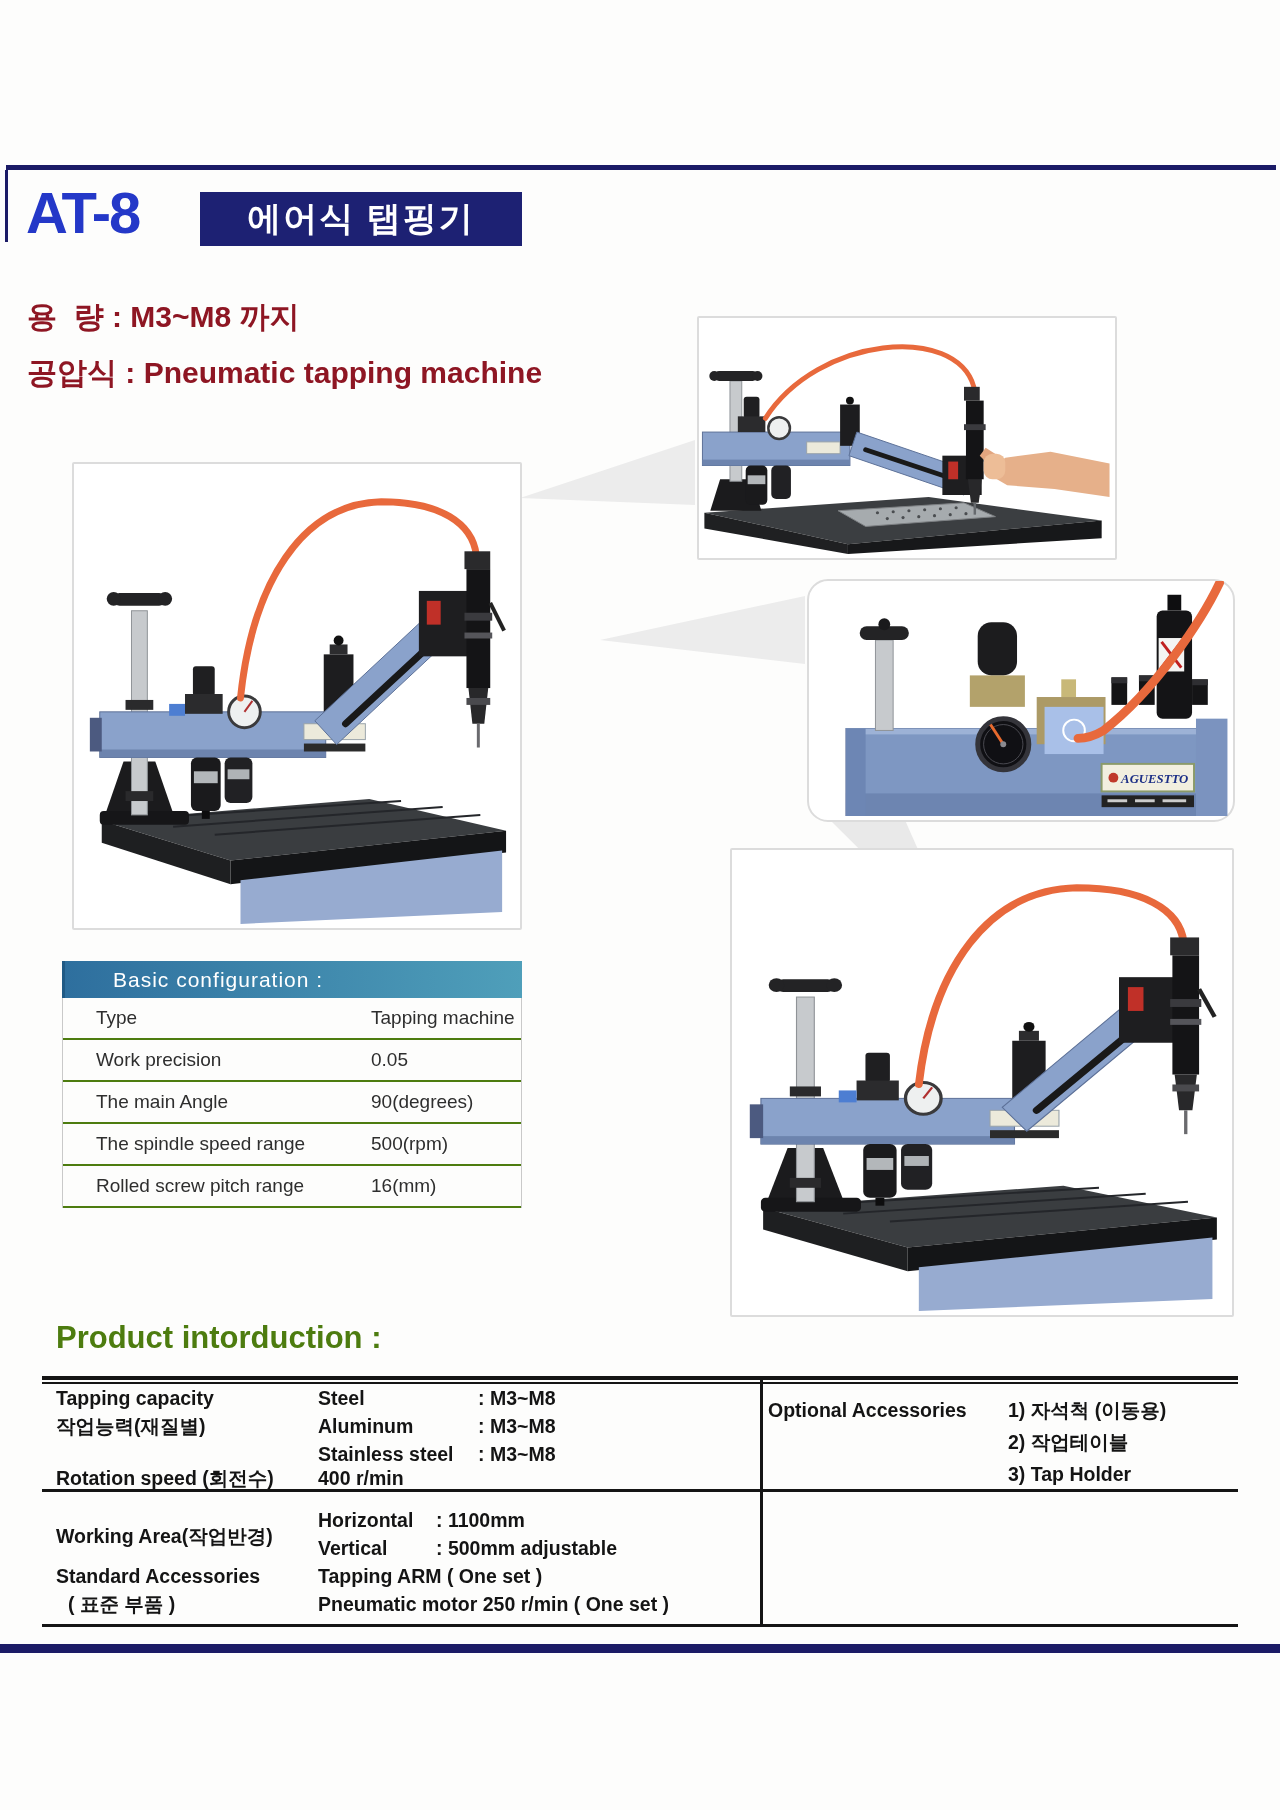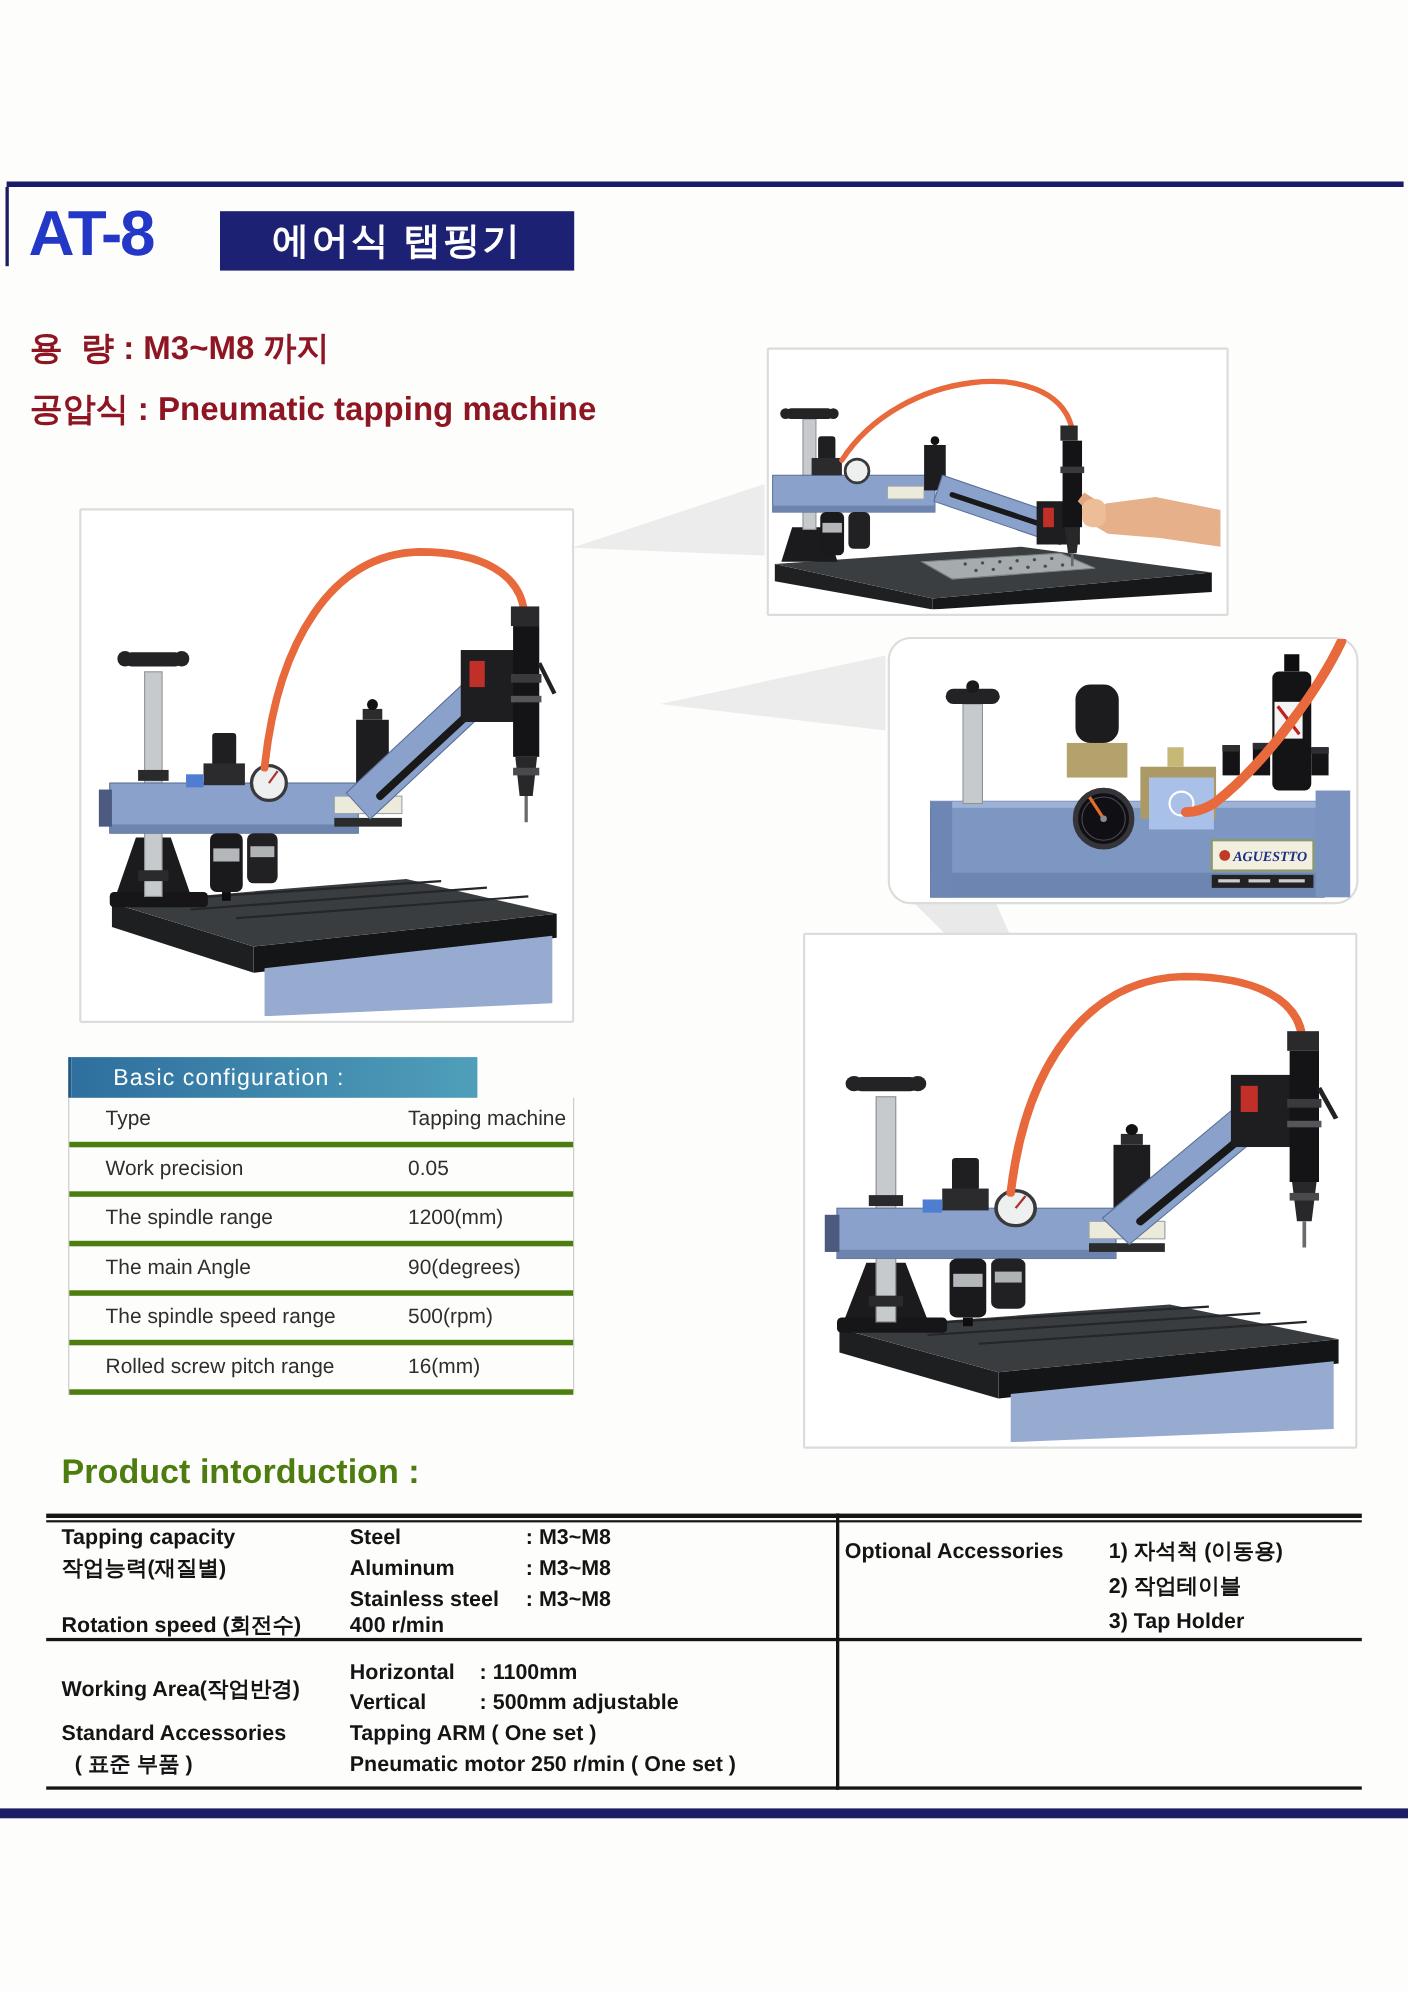--- a/index.html
+++ b/index.html
@@ -19,26 +19,26 @@
   .maroon{color:#8e1623;font-weight:bold;font-size:30px;white-space:pre;line-height:1;}
   .m1{left:27px;top:302px;}
   .m2{left:27px;top:358px;}
 
   
   .photo{background:#ffffff;border:2px solid #dcdcdc;border-radius:2px;z-index:2;}
   .photo svg{display:block;}
   .wedges{left:0;top:0;width:1280px;height:1810px;z-index:1;pointer-events:none;}
 
   
-  .cfg-head{left:62px;top:961px;width:372px;height:37px;
+  .cfg-head{left:62px;top:961px;width:460px;height:37px;
             background:linear-gradient(90deg,#2e6f9e,#4f9fba);
             border-left:3px solid #205a85;color:#ffffff;display:flex;align-items:center;
-            font-size:21px;letter-spacing:1px;padding-left:38px;box-sizing:border-box;}
+            font-size:21px;letter-spacing:1px;padding-left:48px;box-sizing:border-box;}
   .cfg-body{left:62px;top:998px;width:460px;border-left:1px solid #c9c9c9;border-right:1px solid #c9c9c9;box-sizing:border-box;}
-  .cfg-row{position:relative;height:40px;border-bottom:5px solid #4d7c0f;}
+  .cfg-row{position:relative;height:40px;border-bottom:2px solid #4d7c0f;}
   .cfg-label{position:absolute;left:33px;top:0;line-height:40px;font-size:19px;color:#2e2e2e;}
   .cfg-value{position:absolute;left:308px;top:0;line-height:40px;font-size:19px;color:#2e2e2e;}
 
   
   .pi-head{left:56px;top:1322px;font-size:31px;font-weight:bold;color:#4d7c0f;line-height:1;}
   .pi-table{left:42px;top:1376px;width:1196px;height:252px;font-size:19.5px;font-weight:bold;color:#141414;}
   .pi-table .line{position:absolute;left:0;width:1196px;background:#151515;}
   .pi-vline{position:absolute;left:718px;top:0;width:2.5px;height:251px;background:#151515;}
   .pi-item{position:absolute;line-height:24px;white-space:pre;}
   .mat{display:inline-block;width:160px;}
@@ -286,24 +286,20 @@
   <div class="abs cfg-body">
     <div class="cfg-row">
       <span class="cfg-label">Type</span>
       <span class="cfg-value">Tapping machine</span>
     </div>
     <div class="cfg-row">
       <span class="cfg-label">Work precision</span>
       <span class="cfg-value">0.05</span>
     </div>
     <div class="cfg-row">
-      <span class="cfg-label">The spindle range</span>
-      <span class="cfg-value">1200(mm)</span>
-    </div>
-    <div class="cfg-row">
       <span class="cfg-label">The main Angle</span>
       <span class="cfg-value">90(degrees)</span>
     </div>
     <div class="cfg-row">
       <span class="cfg-label">The spindle speed range</span>
       <span class="cfg-value">500(rpm)</span>
     </div>
     <div class="cfg-row">
       <span class="cfg-label">Rolled screw pitch range</span>
       <span class="cfg-value">16(mm)</span>

